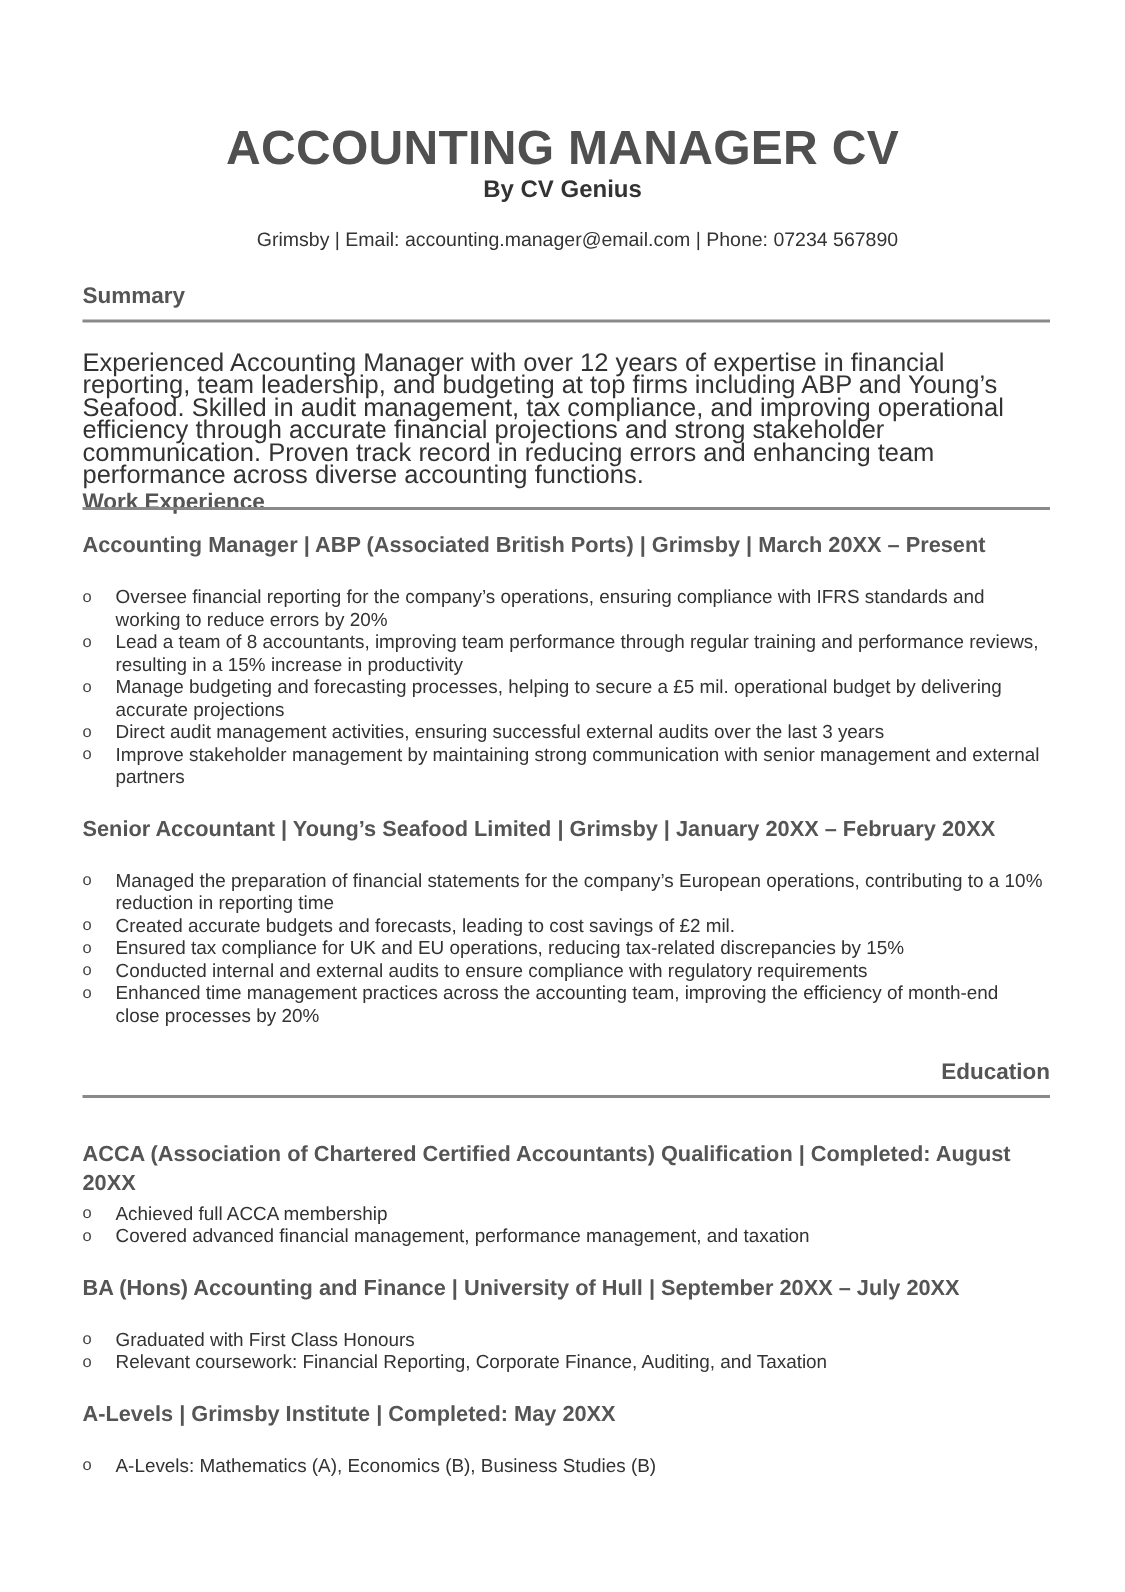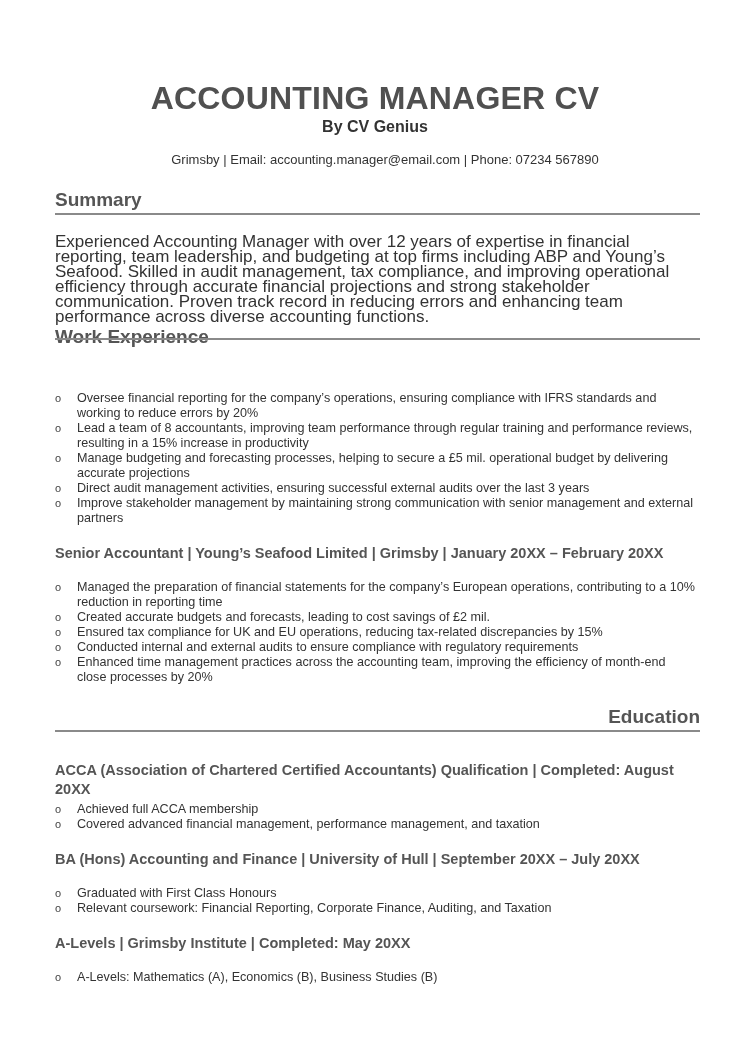--- a/index.html
+++ b/index.html
@@ -1,21 +1,21 @@
 <!DOCTYPE html>
 <html><head>
 <meta charset="utf-8">
 <style>
   html, body { margin: 0; padding: 0; background: #ffffff; }
   body { width: 750px; height: 1061px; overflow: hidden; font-family: "Liberation Sans", sans-serif; color: #333333; }
   .page { position: relative; width: 750px; height: 882px; }
   .title { position: absolute; left: 0; width: 750px; top: 80px; text-align: center; font-size: 32px; font-weight: bold; color: #505050; letter-spacing: 0.2px; }
   .subtitle { position: absolute; left: 0; width: 750px; top: 118px; text-align: center; font-size: 16px; font-weight: bold; color: #333; }
   .contact { position: absolute; left: 0; width: 750px; top: 152px; text-align: center; font-size: 13px; color: #333; padding-left: 10px; }
-  .section-h { position: absolute; left: 55px; width: 645px; font-size: 19px; font-weight: bold; color: #555555; }
+  .section-h { position: absolute; left: 55px; width: 645px; font-size: 15px; font-weight: bold; color: #555555; }
   .rule { position: absolute; left: 55px; width: 645px; height: 2px; background: #8a8a8a; }
   .para { position: absolute; left: 55px; width: 640px; font-size: 17px; line-height: 15px; color: #333; }
   .job-h { position: absolute; left: 55px; width: 650px; font-size: 14.5px; font-weight: bold; color: #555555; line-height: 19px; }
   ul.bullets { position: absolute; left: 55px; width: 640px; margin: 0; padding: 0; list-style: none; font-size: 12.6px; line-height: 15px; color: #333; }
   ul.bullets li { position: relative; padding-left: 22px; }
   ul.bullets li .b { position: absolute; left: 0; top: 0; font-size: 11px; color: #444; }
 </style>
 </head>
 <body>
 
@@ -25,20 +25,21 @@
   <div class="subtitle">By CV Genius</div>
   <div class="contact">Grimsby | Email: accounting.manager@email.com | Phone: 07234 567890</div>
 
   <div class="section-h" style="top:189px;">Summary</div>
   <div class="rule" style="top:213px;"></div>
   <div class="para" style="top:234px;">Experienced Accounting Manager with over 12 years of expertise in financial reporting, team leadership, and budgeting at top firms including ABP and Young’s Seafood. Skilled in audit management, tax compliance, and improving operational efficiency through accurate financial projections and strong stakeholder communication. Proven track record in reducing errors and enhancing team performance across diverse accounting functions.</div>
 
   <div class="section-h" style="top:326px;">Work Experience</div>
   <div class="rule" style="top:338px;"></div>
 
+  <div class="job-h" style="top:355px;">Accounting Manager | ABP (Associated British Ports) | Grimsby | March 20XX – Present</div>
   <ul class="bullets" style="top:391px;">
     <li><span class="b">o</span><span>Oversee financial reporting for the company’s operations, ensuring compliance with IFRS standards and working to reduce errors by 20%</span></li>
     <li><span class="b">o</span><span>Lead a team of 8 accountants, improving team performance through regular training and performance reviews, resulting in a 15% increase in productivity</span></li>
     <li><span class="b">o</span><span>Manage budgeting and forecasting processes, helping to secure a £5 mil. operational budget by delivering accurate projections</span></li>
     <li><span class="b">o</span><span>Direct audit management activities, ensuring successful external audits over the last 3 years</span></li>
     <li><span class="b">o</span><span>Improve stakeholder management by maintaining strong communication with senior management and external partners</span></li>
   </ul>
 
   <div class="job-h" style="top:544px;">Senior Accountant | Young’s Seafood Limited | Grimsby | January 20XX – February 20XX</div>
   <ul class="bullets" style="top:580px;">

